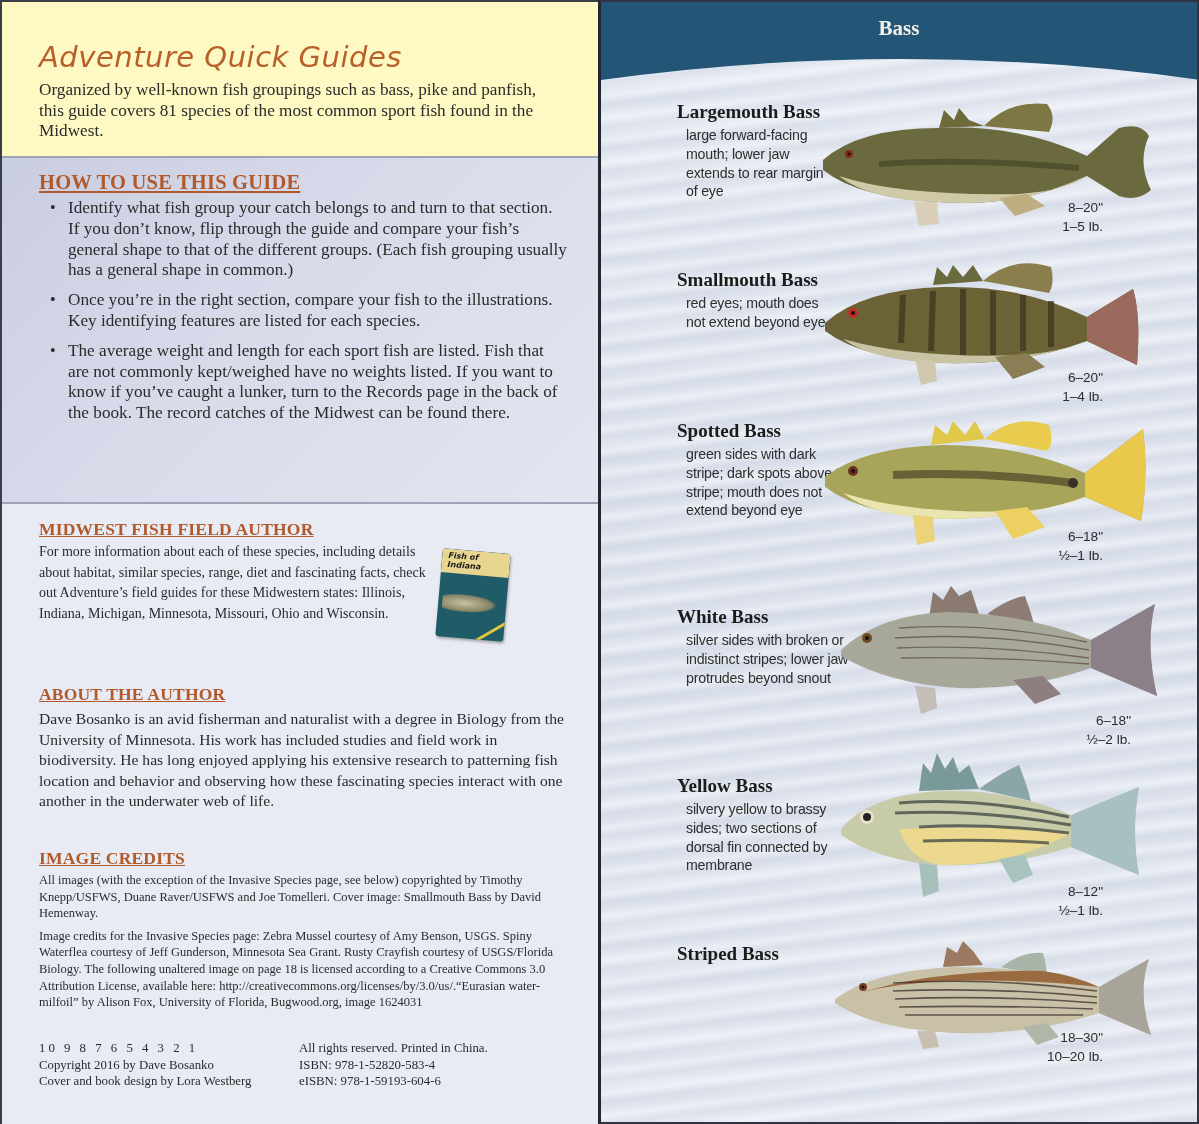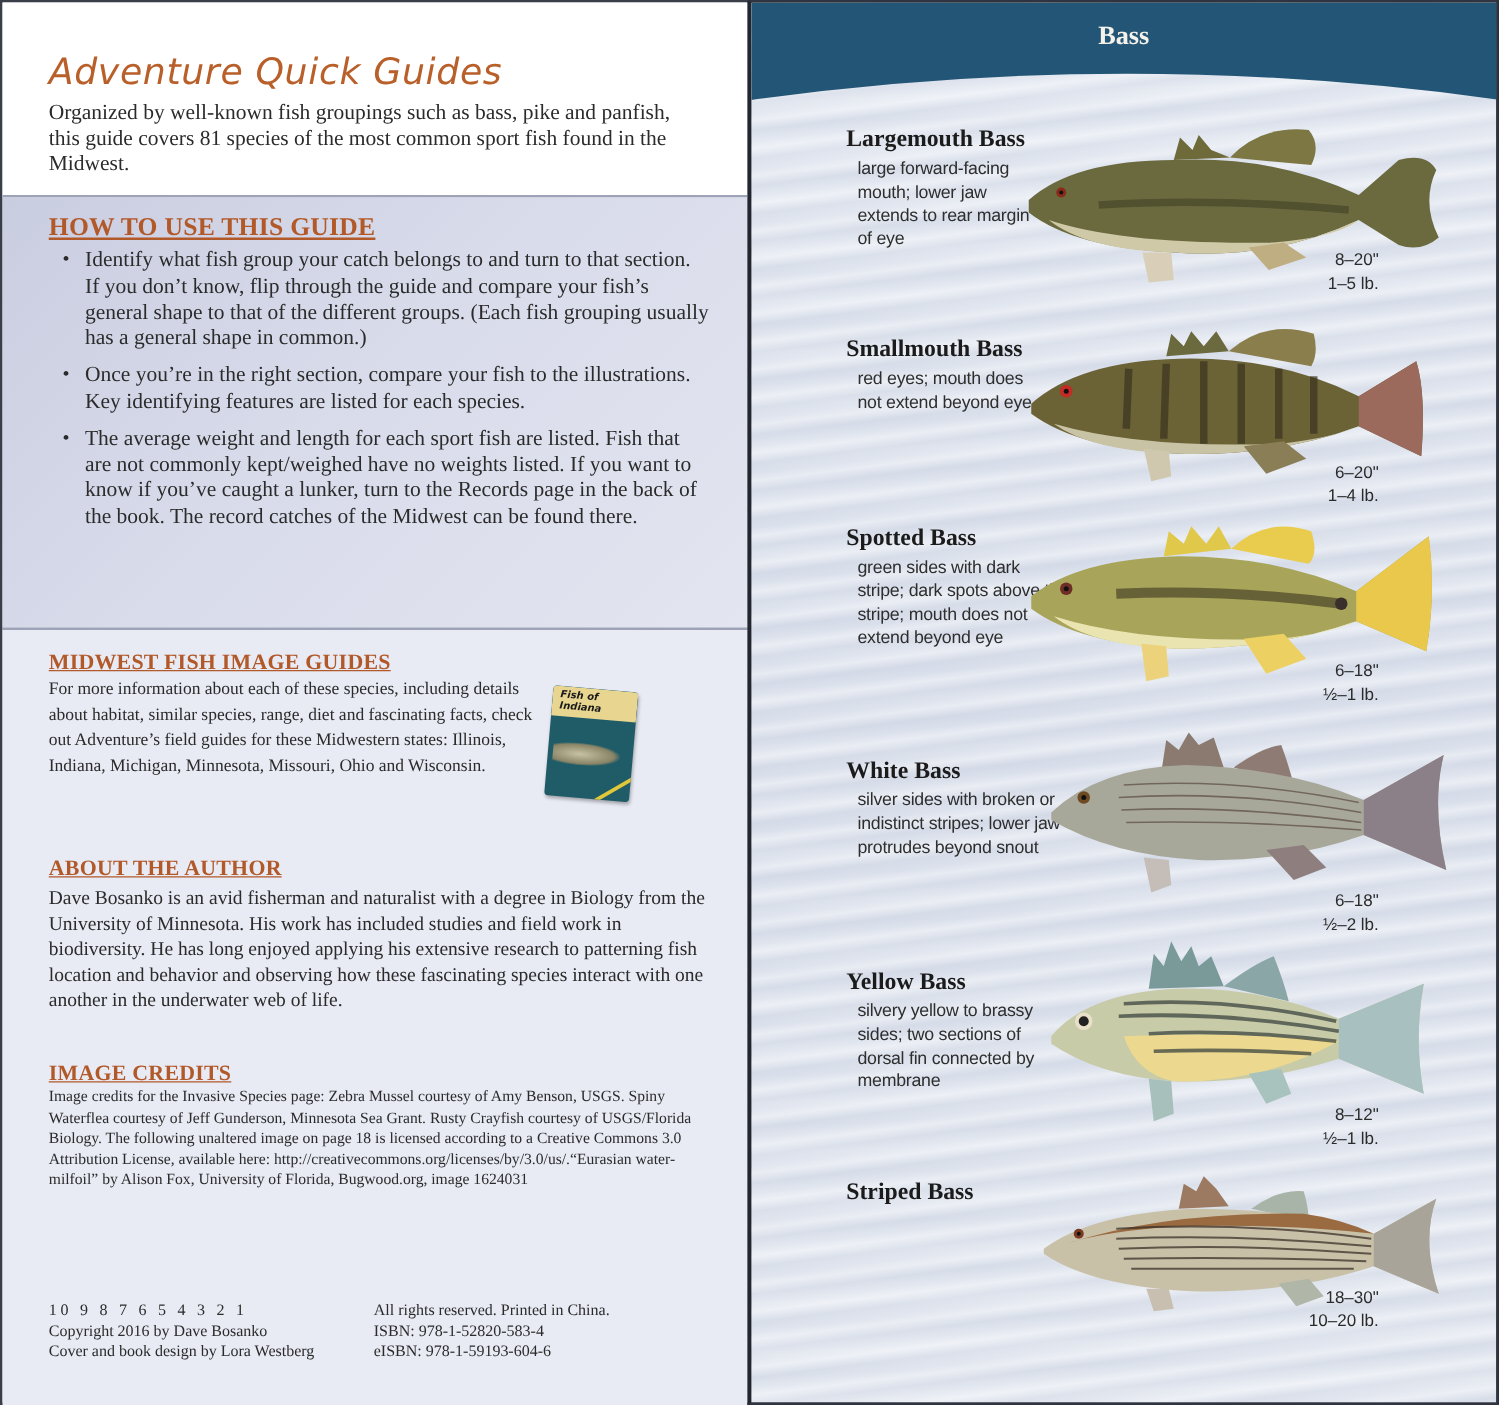--- a/index.html
+++ b/index.html
@@ -10,21 +10,21 @@
   }
   .spread { position: relative; width: 1199px; height: 1124px; display: flex; }
 
   
   .left {
     position: relative; width: 598px; height: 1124px;
     background: #e6e8f3;
     border-left: 2px solid #3a3e48; border-top: 2px solid #3a3e48; border-bottom: 2px solid #3a3e48;
     box-sizing: border-box;
   }
-  .intro { position: absolute; left: 0; top: 0; width: 596px; height: 154px; background: #ffffff; border-bottom: 2px solid #9ea3b7; }
+  .intro { position: absolute; left: 0; top: 0; width: 596px; height: 154px; background: #fef9c3; border-bottom: 2px solid #9ea3b7; }
   .brand-title {
     position: absolute; left: 37px; top: 38px;
     font-family: "DejaVu Sans", sans-serif; font-style: oblique;
     font-size: 29px; color: #b9602a; letter-spacing: 0.5px; font-weight: normal;
     margin: 0;
   }
   .intro-text { position: absolute; left: 37px; top: 78px; width: 520px; font-size: 17.2px; line-height: 20.5px; color: #2b2b2b; margin: 0; }
 
   .howto {
     position: absolute; left: 0; top: 156px; width: 596px; height: 344px;
@@ -106,38 +106,39 @@
       <h2 class="sec-head">HOW TO USE THIS GUIDE</h2>
       <ul>
         <li>Identify what fish group your catch belongs to and turn to that section. If you don’t know, flip through the guide and compare your fish’s general shape to that of the different groups. (Each fish grouping usually has a general shape in common.)</li>
         <li>Once you’re in the right section, compare your fish to the illustrations. Key identifying features are listed for each species.</li>
         <li>The average weight and length for each sport fish are listed. Fish that are not commonly kept/weighed have no weights listed. If you want to know if you’ve caught a lunker, turn to the Records page in the back of the book. The record catches of the Midwest can be found there.</li>
       </ul>
     </div>
 
     <div class="lower">
       <div class="block guides">
-        <h3 class="sec-head">MIDWEST FISH IMAGE GUIDES</h3>
+        <h3 class="sec-head">MIDWEST FISH FIELD AUTHOR</h3>
         <p>For more information about each of these species, including details about habitat, similar species, range, diet and fascinating facts, check out Adventure’s field guides for these Midwestern states: Illinois, Indiana, Michigan, Minnesota, Missouri, Ohio and Wisconsin.</p>
         <div class="book">
           <div class="book-top">
             <span class="book-title">Fish of Indiana</span>
           </div>
           <div class="book-fish"></div>
           <div class="book-stripe"></div>
         </div>
       </div>
 
       <div class="block author">
         <h3 class="sec-head">ABOUT THE AUTHOR</h3>
         <p>Dave Bosanko is an avid fisherman and naturalist with a degree in Biology from the University of Minnesota. His work has included studies and field work in biodiversity. He has long enjoyed applying his extensive research to patterning fish location and behavior and observing how these fascinating species interact with one another in the underwater web of life.</p>
       </div>
 
       <div class="block credits">
         <h3 class="sec-head">IMAGE CREDITS</h3>
+        <p class="c1">All images (with the exception of the Invasive Species page, see below) copyrighted by Timothy Knepp/USFWS, Duane Raver/USFWS and Joe Tomelleri. Cover image: Smallmouth Bass by David Hemenway.</p>
         <p>Image credits for the Invasive Species page: Zebra Mussel courtesy of Amy Benson, USGS. Spiny Waterflea courtesy of Jeff Gunderson, Minnesota Sea Grant. Rusty Crayfish courtesy of USGS/Florida Biology. The following unaltered image on page 18 is licensed according to a Creative Commons 3.0 Attribution License, available here: http://creativecommons.org/licenses/by/3.0/us/.“Eurasian water-milfoil” by Alison Fox, University of Florida, Bugwood.org, image 1624031</p>
       </div>
 
       <div class="colophon">
         <div class="col">
           <div class="num">10 9 8 7 6 5 4 3 2 1</div>
           <div>Copyright 2016 by Dave Bosanko</div>
           <div>Cover and book design by Lora Westberg</div>
         </div>
         <div class="col">
@@ -220,21 +221,21 @@
         <path d="M172,96 L190,124 L222,112 L204,92 Z" fill="#ecd062"></path>
         <circle cx="30" cy="56" r="5" fill="#6e2e26"></circle>
         <circle cx="30" cy="56" r="2" fill="#111"></circle>
       </svg>
       <div class="sp-size" style="top:108px;">
         <div>6–18"</div>
         <div>½–1 lb.</div>
       </div>
     </div>
 
-    <div class="species" style="top:604px;height:150px;">
+    <div class="species" style="top:604px;height:150px;padding-left:28px;">
       <h4 class="sp-name">White Bass</h4>
       <p class="sp-desc" style="width:170px;">silver sides with broken or indistinct stripes; lower jaw protrudes beyond snout</p>
       <svg class="fish" style="left:238px;top:-22px;" width="330" height="140" viewBox="0 0 330 140">
         <path d="M90,34 L94,8 L104,16 L112,2 L120,12 L132,6 L140,30 Z" fill="#8a7a70"></path>
         <path d="M148,30 Q170,14 186,12 Q192,28 196,44 Z" fill="#8e7c74"></path>
         <path d="M2,66 Q40,30 110,28 Q190,30 252,56 L316,20 Q306,60 318,112 L252,84 Q190,106 120,104 Q50,100 2,72 Z" fill="#a8a89a"></path>
         <path d="M252,56 L316,20 Q306,60 318,112 L252,84 Z" fill="#8c8088"></path>
         <g stroke="#5a4a44" stroke-width="1.3" opacity="0.7" fill="none">
           <path d="M60,44 Q150,38 248,58"></path>
             <path d="M56,54 Q150,48 250,66"></path>

